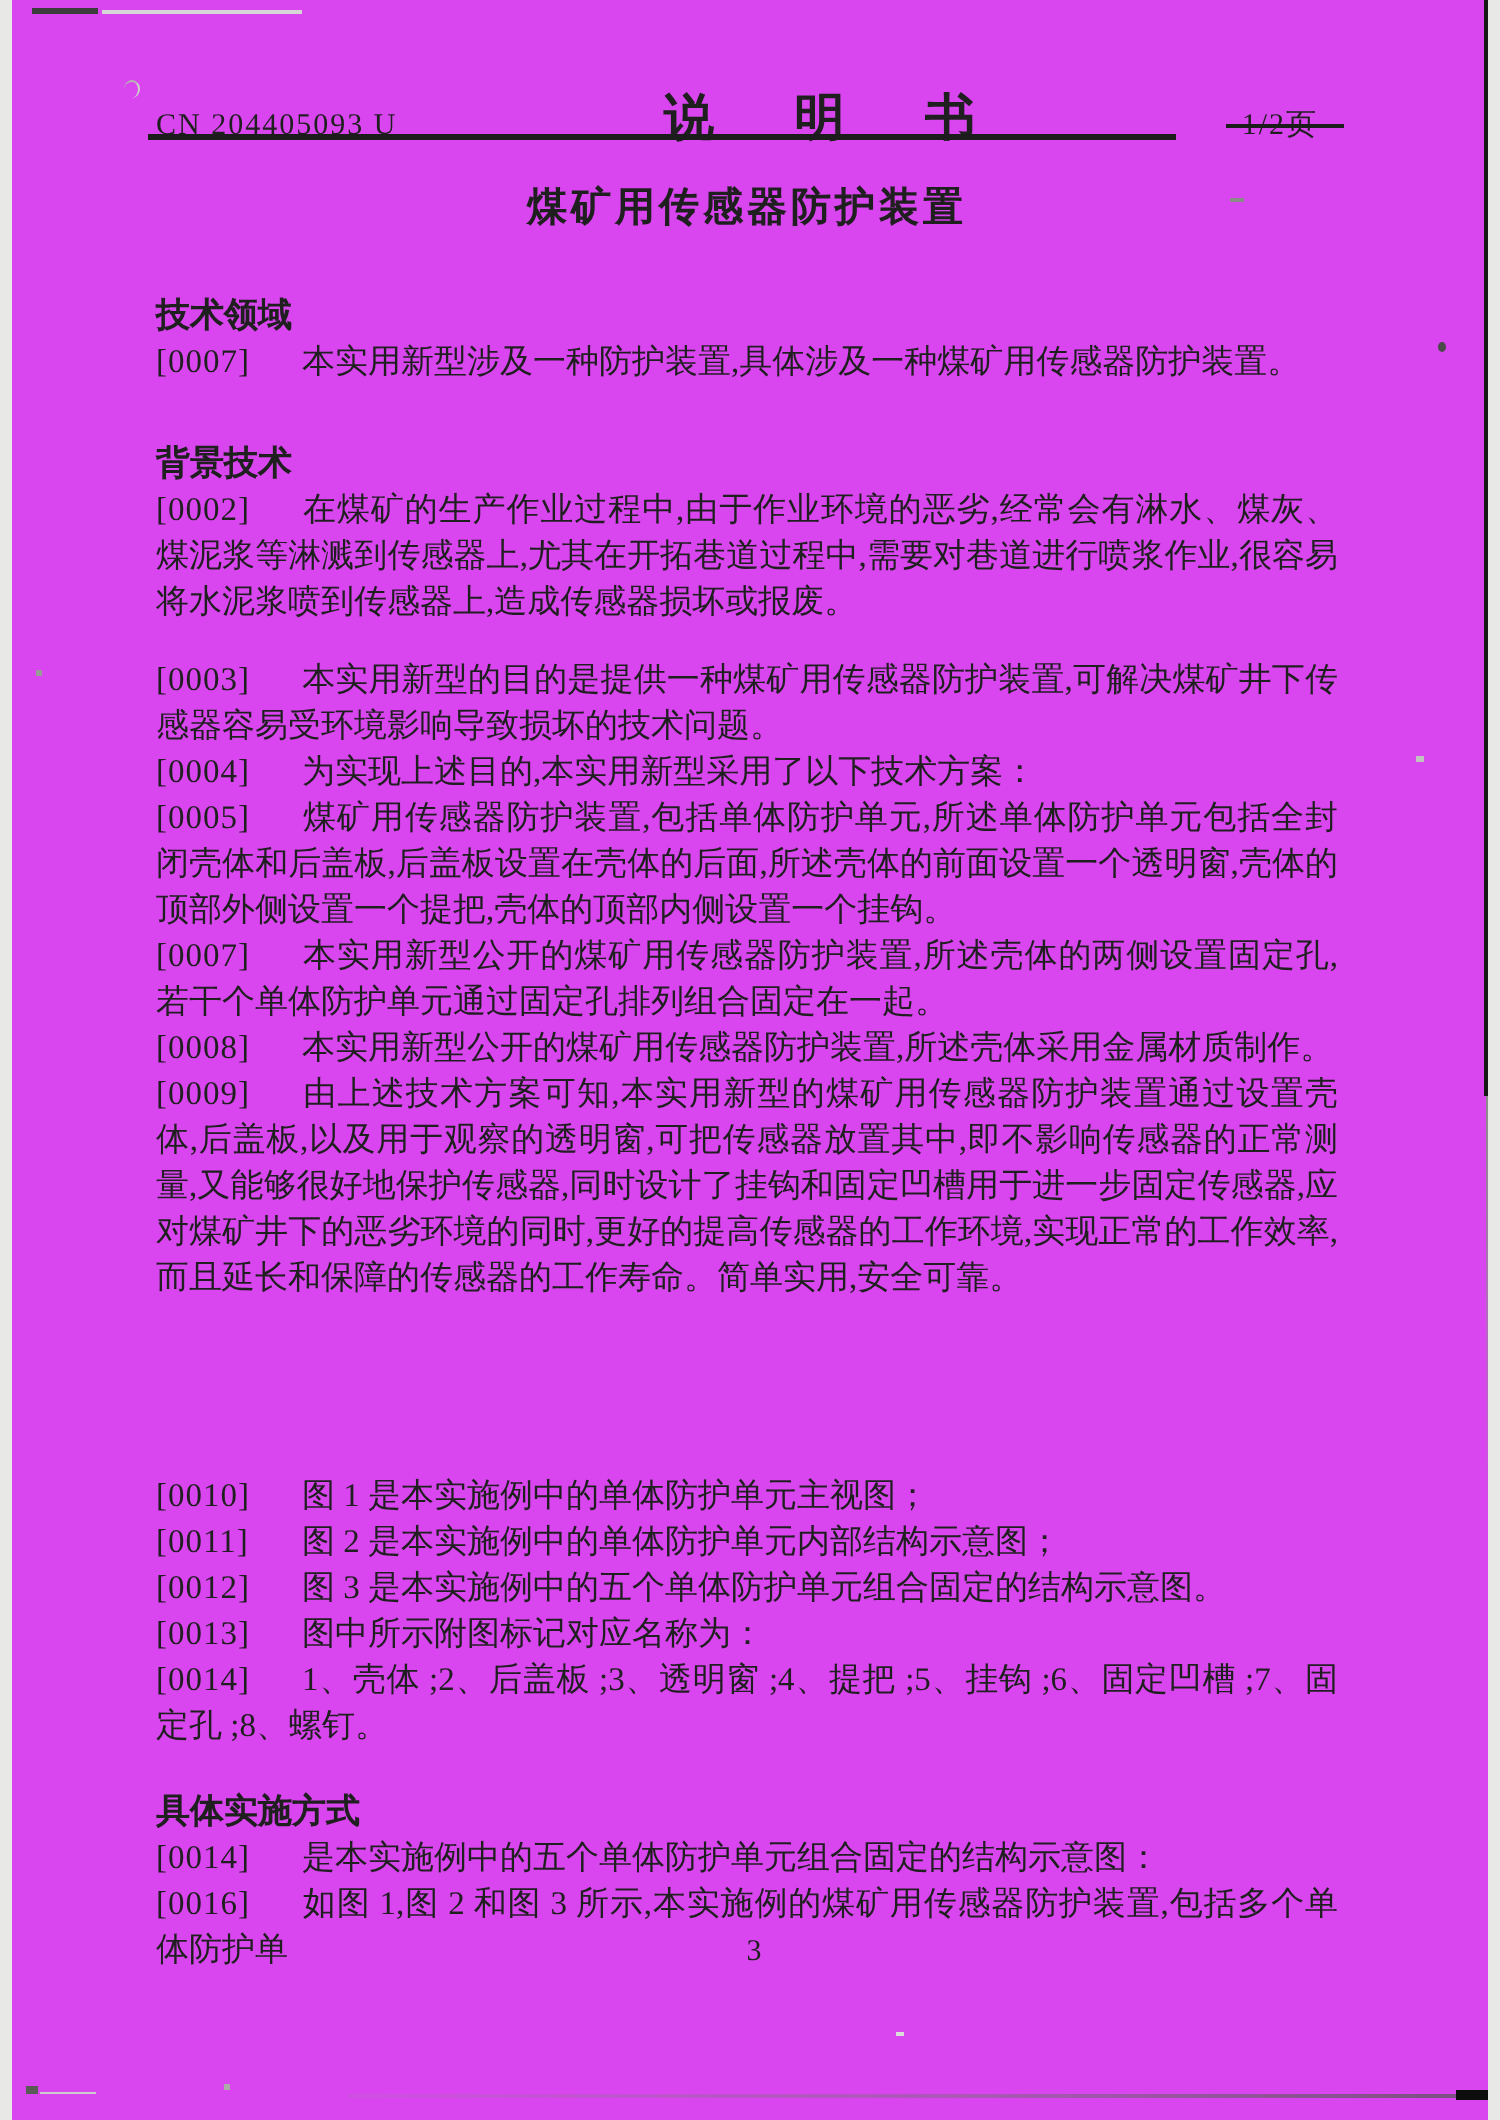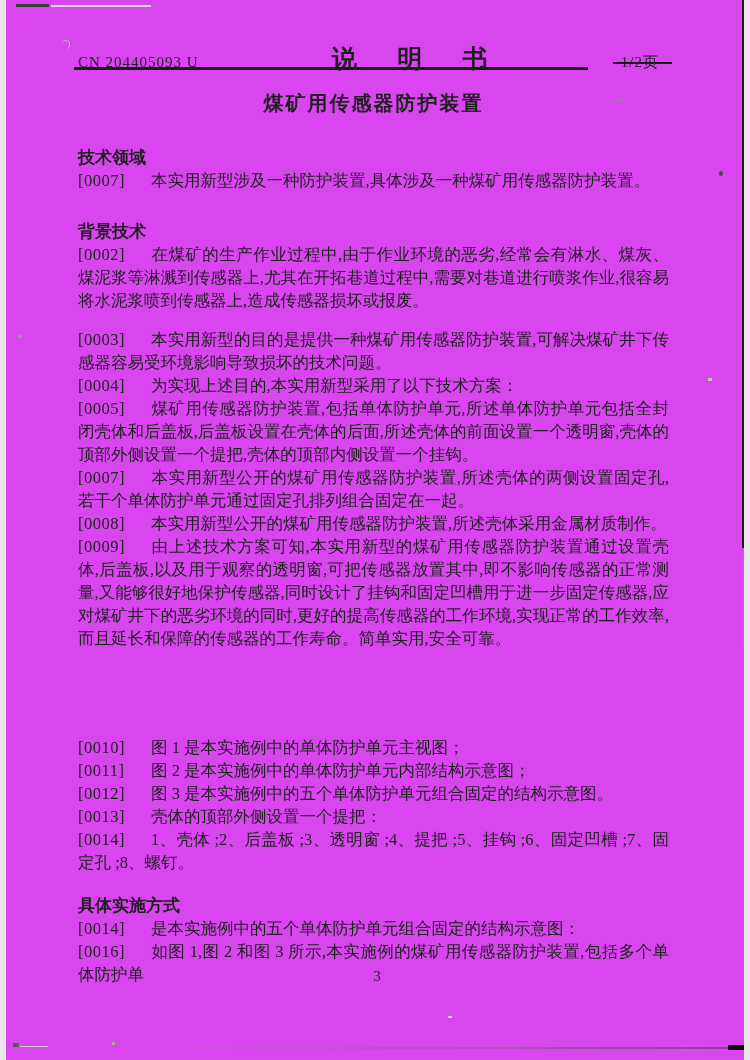--- a/index.html
+++ b/index.html
@@ -120,21 +120,21 @@
     <p class="para"><span class="pnum">[0005]</span><span>煤矿用传感器防护装置,包括单体防护单元,所述单体防护单元包括全封闭壳体和后盖板,后盖板设置在壳体的后面,所述壳体的前面设置一个透明窗,壳体的顶部外侧设置一个提把,壳体的顶部内侧设置一个挂钩。</span></p>
     <p class="para"><span class="pnum">[0007]</span><span>本实用新型公开的煤矿用传感器防护装置,所述壳体的两侧设置固定孔,若干个单体防护单元通过固定孔排列组合固定在一起。</span></p>
     <p class="para"><span class="pnum">[0008]</span><span>本实用新型公开的煤矿用传感器防护装置,所述壳体采用金属材质制作。</span></p>
     <p class="para"><span class="pnum">[0009]</span><span>由上述技术方案可知,本实用新型的煤矿用传感器防护装置通过设置壳体,后盖板,以及用于观察的透明窗,可把传感器放置其中,即不影响传感器的正常测量,又能够很好地保护传感器,同时设计了挂钩和固定凹槽用于进一步固定传感器,应对煤矿井下的恶劣环境的同时,更好的提高传感器的工作环境,实现正常的工作效率,而且延长和保障的传感器的工作寿命。简单实用,安全可靠。</span></p>
   </div>
 
   <div class="section sec4">
     <p class="para"><span class="pnum">[0010]</span><span>图 1 是本实施例中的单体防护单元主视图；</span></p>
     <p class="para"><span class="pnum">[0011]</span><span>图 2 是本实施例中的单体防护单元内部结构示意图；</span></p>
     <p class="para"><span class="pnum">[0012]</span><span>图 3 是本实施例中的五个单体防护单元组合固定的结构示意图。</span></p>
-    <p class="para"><span class="pnum">[0013]</span><span>壳体的顶部外侧设置一个提把：</span></p>
+    <p class="para"><span class="pnum">[0013]</span><span>图中所示附图标记对应名称为：</span></p>
     <p class="para"><span class="pnum">[0014]</span><span>1、壳体 ;2、后盖板 ;3、透明窗 ;4、提把 ;5、挂钩 ;6、固定凹槽 ;7、固定孔 ;8、螺钉。</span></p>
   </div>
 
   <div class="section sec5">
     <p class="section-heading">具体实施方式</p>
     <p class="para"><span class="pnum">[0014]</span><span>是本实施例中的五个单体防护单元组合固定的结构示意图：</span></p>
     <p class="para"><span class="pnum">[0016]</span><span>如图 1,图 2 和图 3 所示,本实施例的煤矿用传感器防护装置,包括多个单体防护单</span></p>
   </div>
 
   <div class="page-number">3</div>

